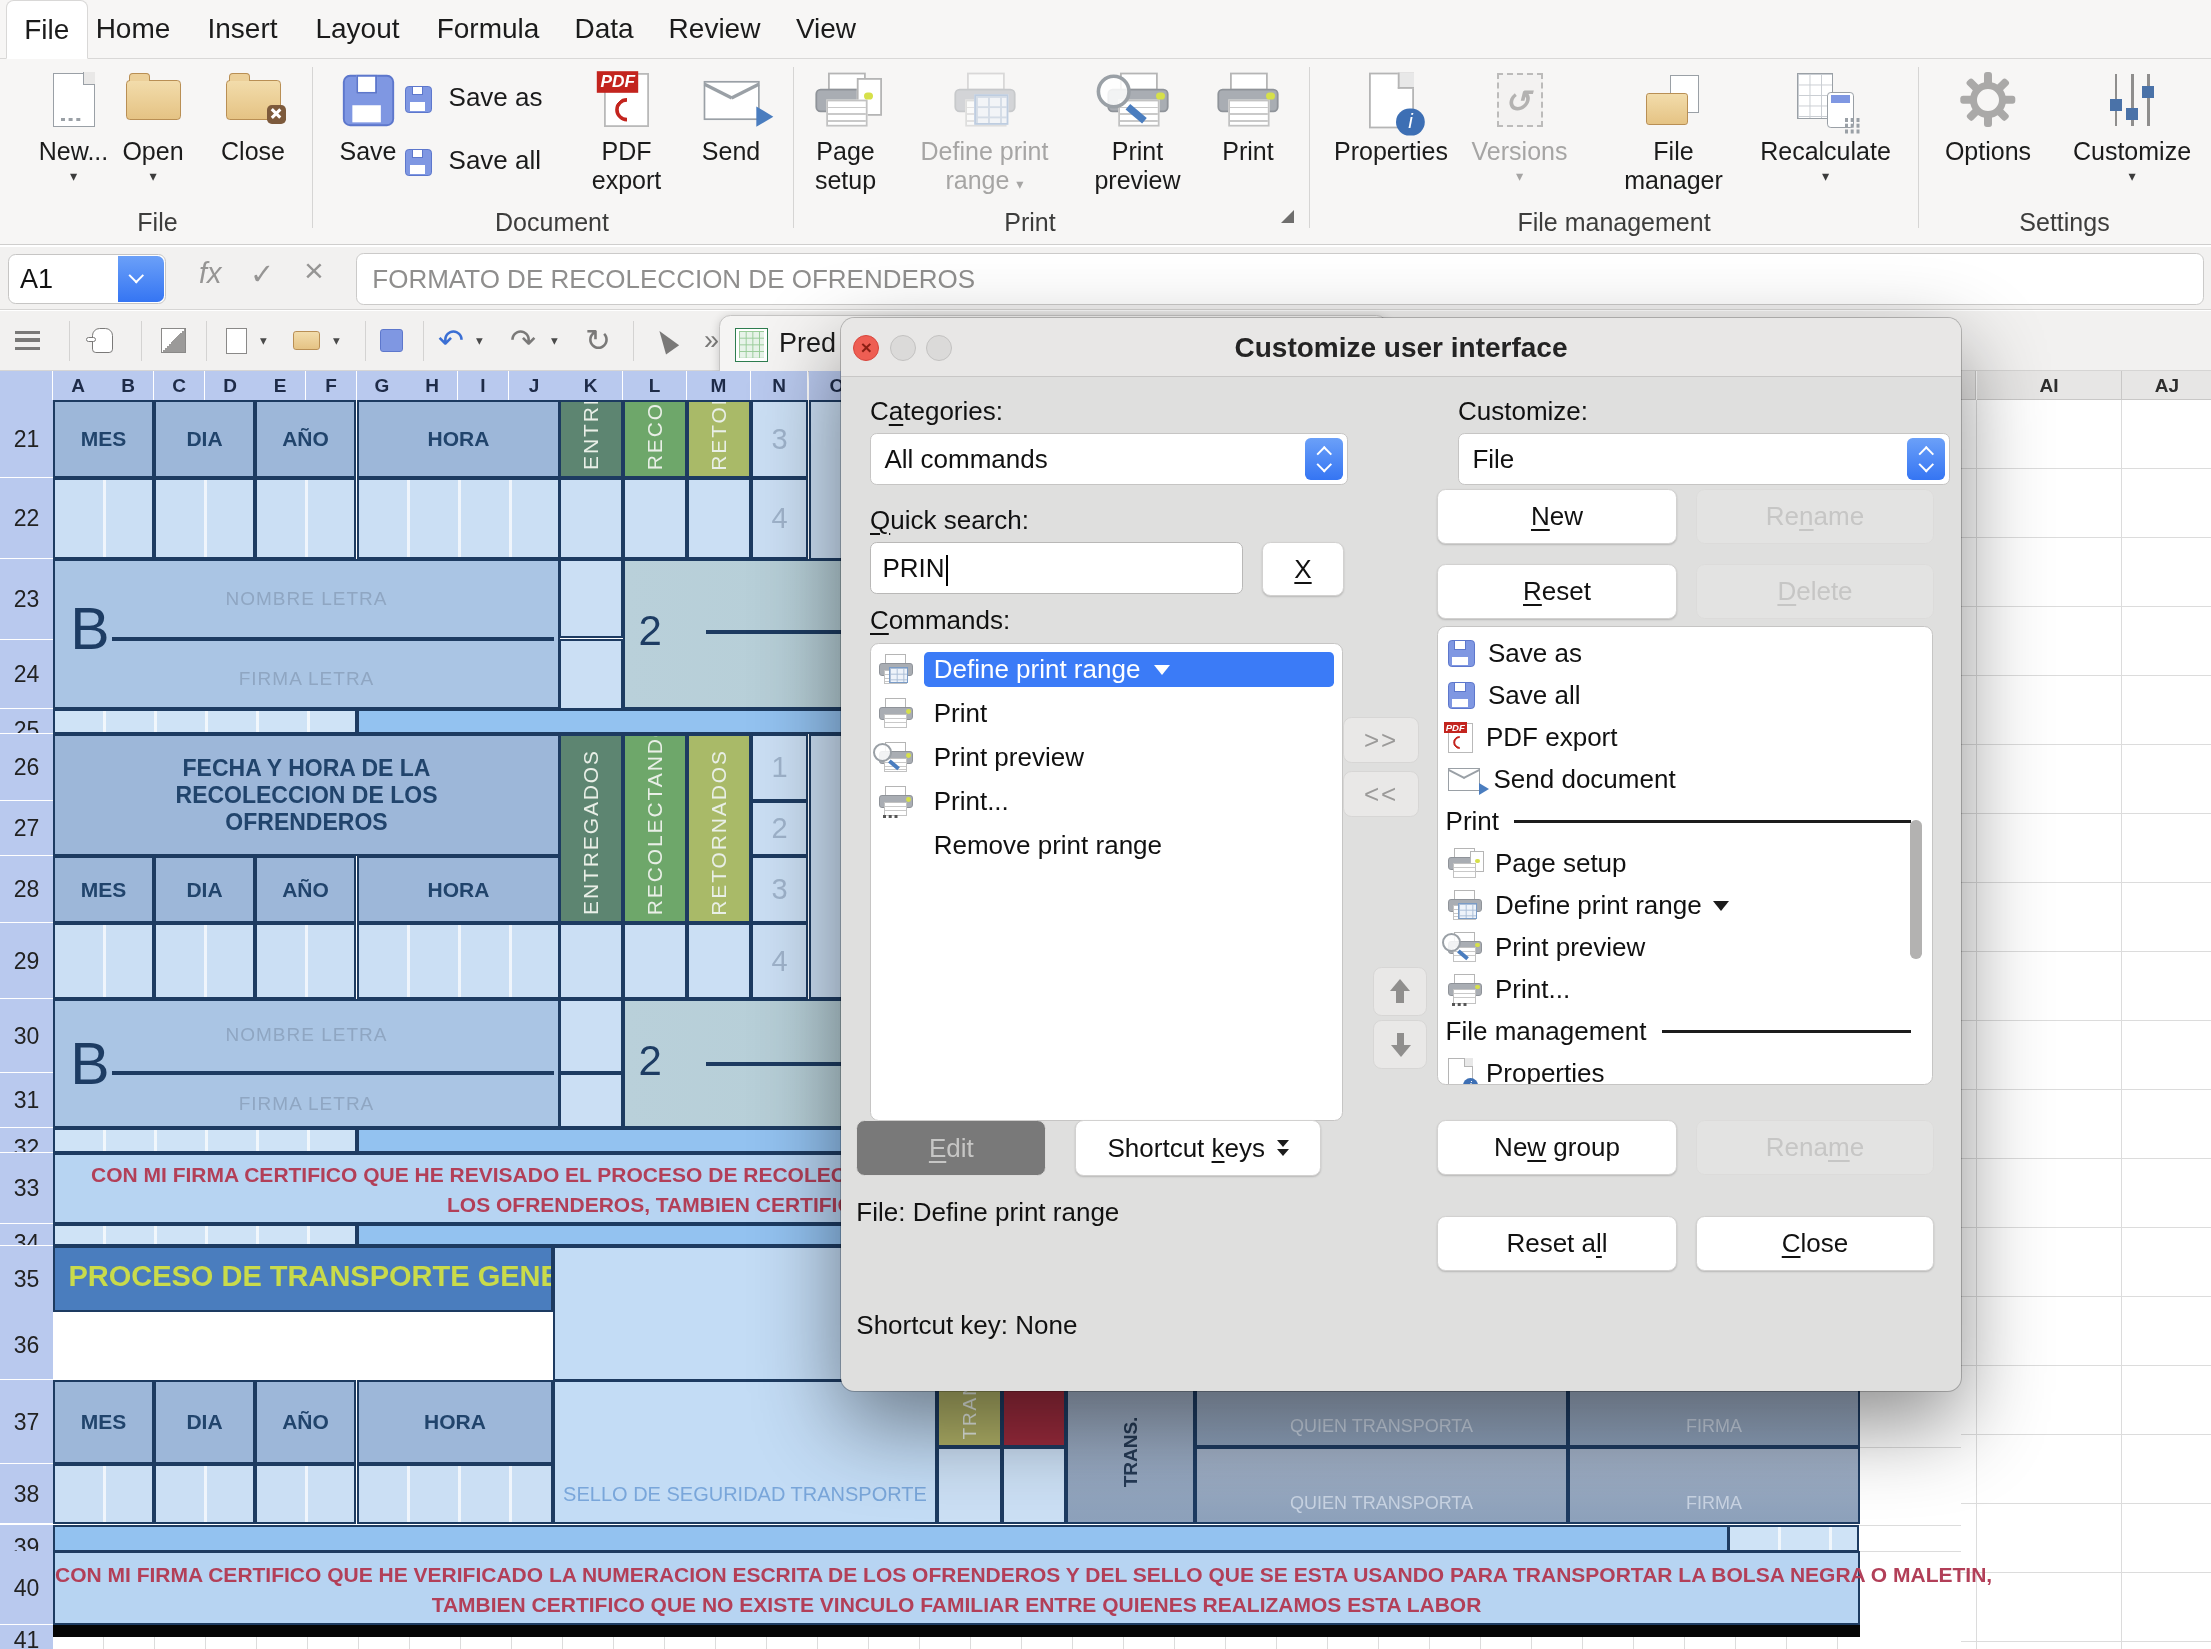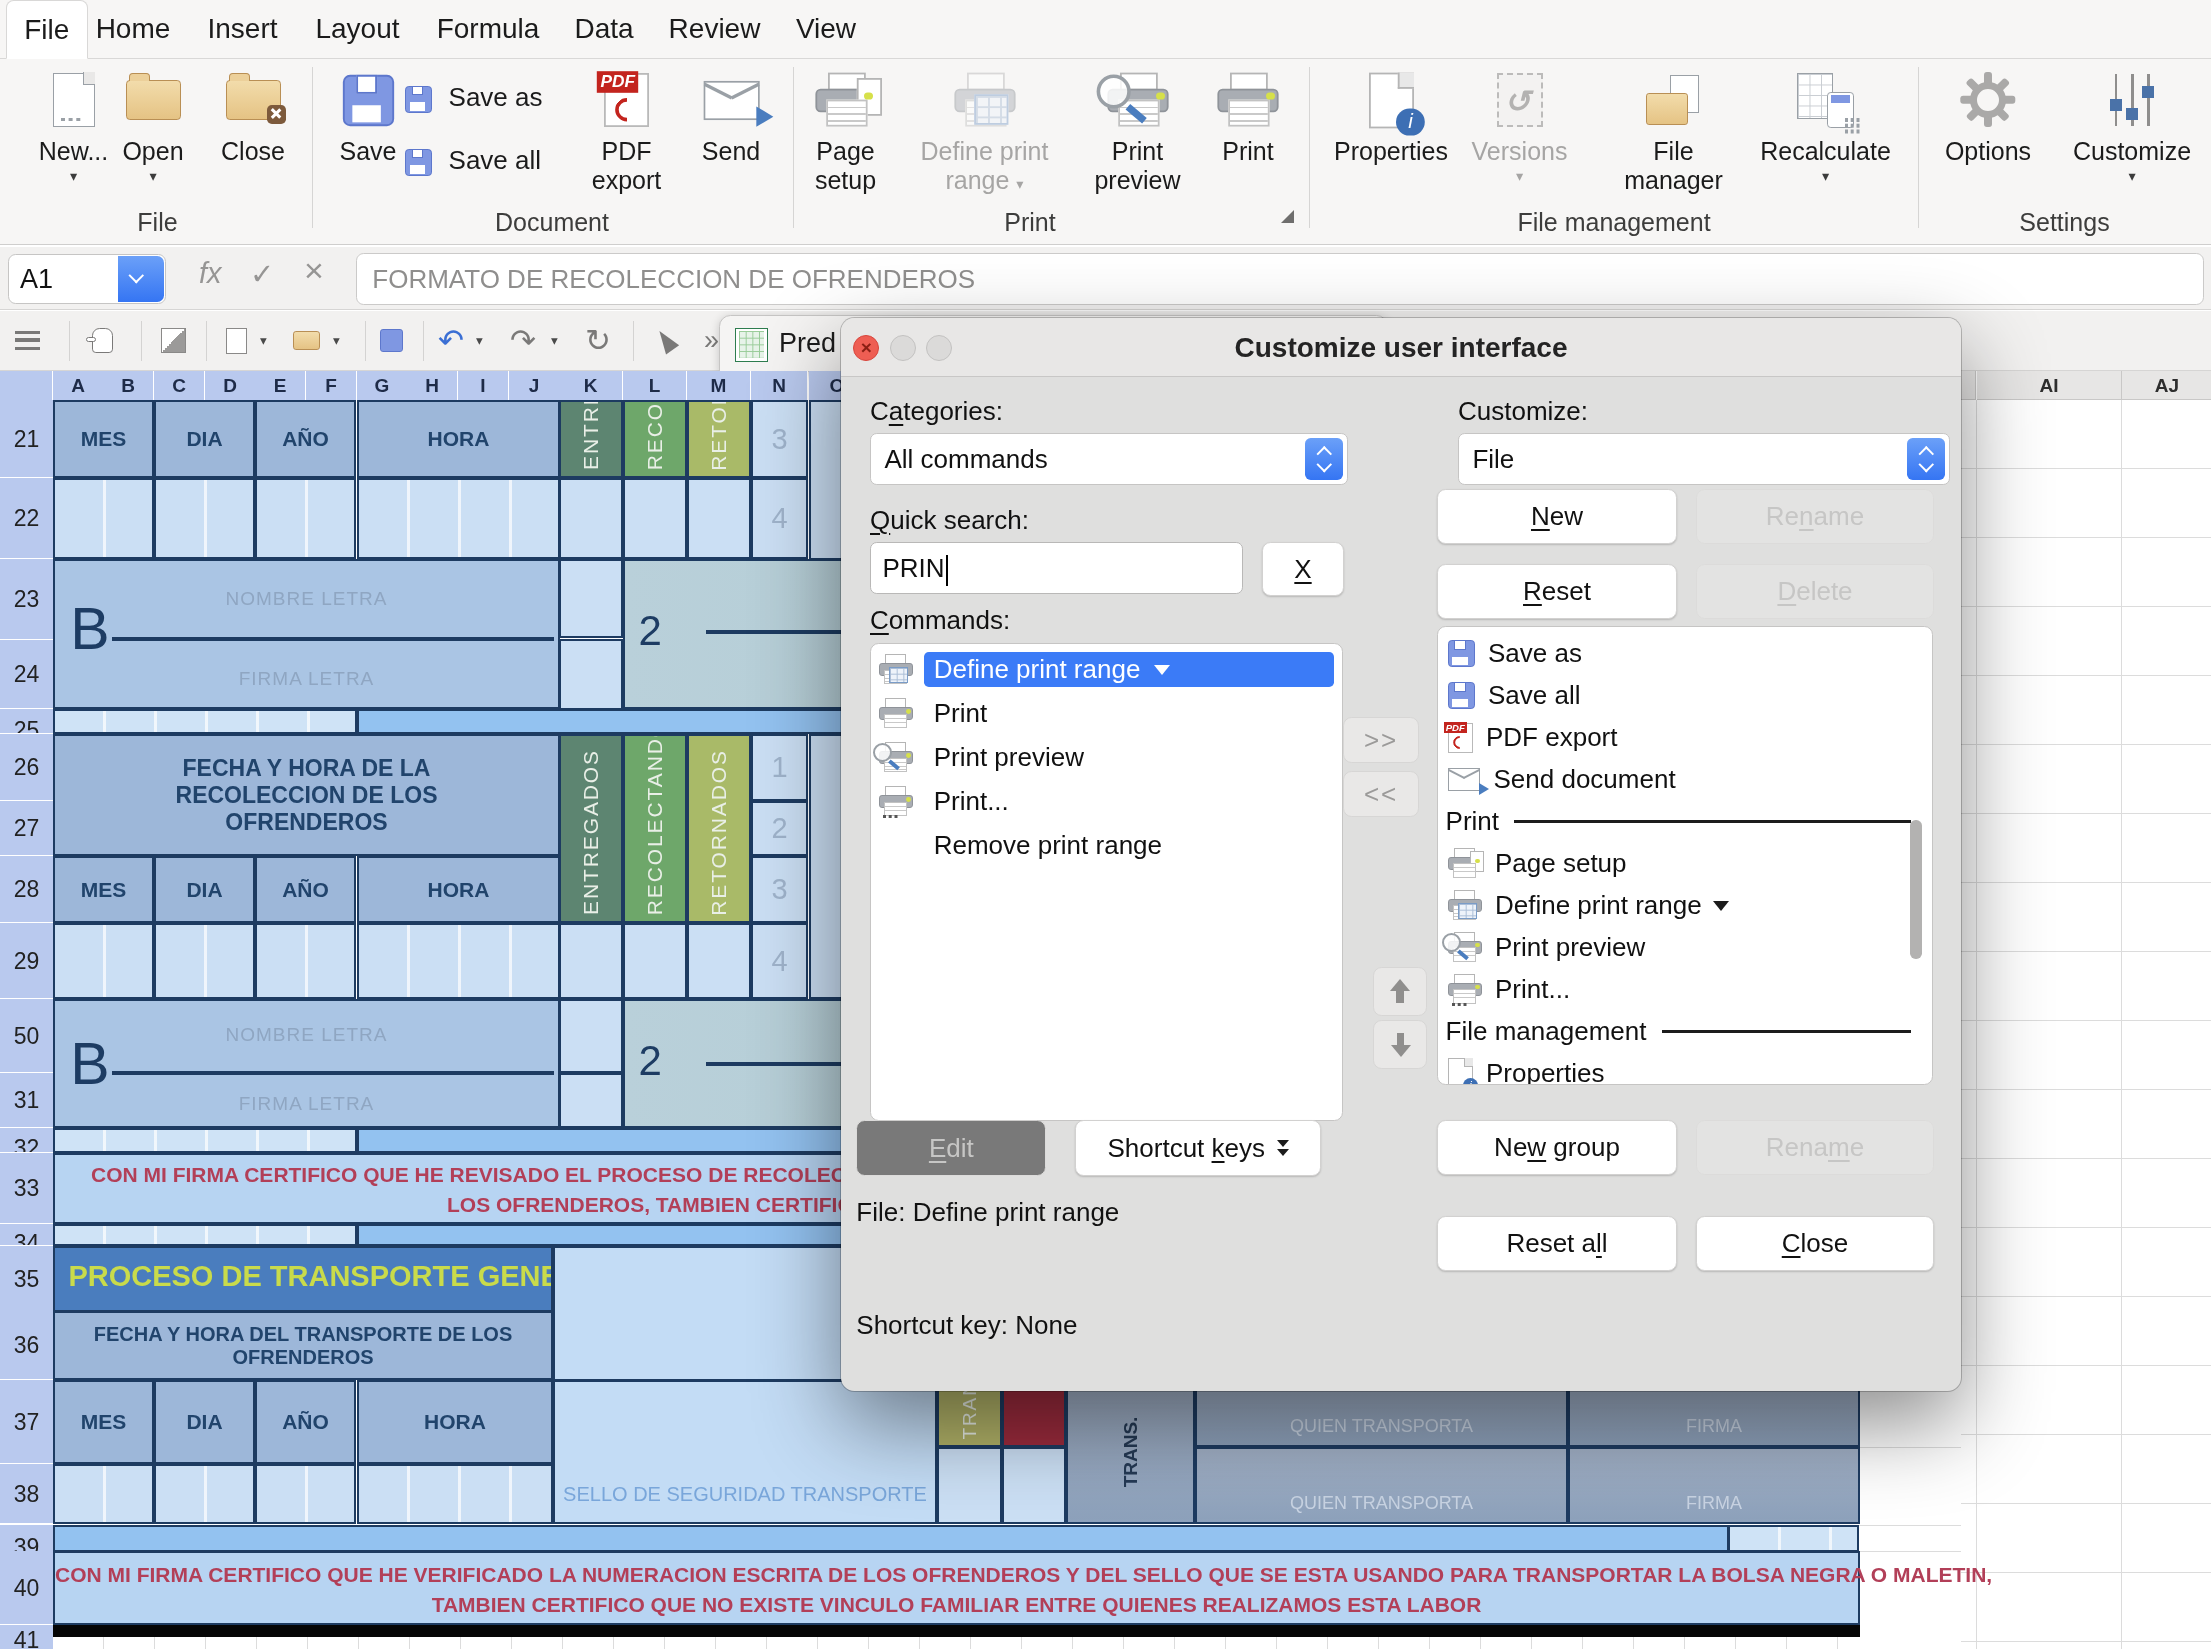--- a/index.html
+++ b/index.html
@@ -476,21 +476,21 @@
 
   <div class="rowcell" style="top:400px;height:78px;line-height:78px">21</div>
   <div class="rowcell" style="top:478px;height:81px;line-height:81px">22</div>
   <div class="rowcell" style="top:559px;height:81px;line-height:81px">23</div>
   <div class="rowcell" style="top:640px;height:69px;line-height:69px">24</div>
   <div class="rowcell" style="top:709px;height:25px;line-height:42px">25</div>
   <div class="rowcell" style="top:734px;height:67px;line-height:67px">26</div>
   <div class="rowcell" style="top:801px;height:55px;line-height:55px">27</div>
   <div class="rowcell" style="top:856px;height:67px;line-height:67px">28</div>
   <div class="rowcell" style="top:923px;height:76px;line-height:76px">29</div>
-  <div class="rowcell" style="top:999px;height:74px;line-height:74px">50</div>
+  <div class="rowcell" style="top:999px;height:74px;line-height:74px">30</div>
   <div class="rowcell" style="top:1073px;height:55px;line-height:55px">31</div>
   <div class="rowcell" style="top:1128px;height:25px;line-height:40px">32</div>
   <div class="rowcell" style="top:1153px;height:71px;line-height:71px">33</div>
   <div class="rowcell" style="top:1224px;height:22px;line-height:38px">34</div>
   <div class="rowcell" style="top:1246px;height:66px;line-height:66px">35</div>
   <div class="rowcell" style="top:1311px;height:69px;line-height:69px">36</div>
   <div class="rowcell" style="top:1380px;height:84px;line-height:84px">37</div>
   <div class="rowcell" style="top:1464px;height:60px;line-height:60px">38</div>
   <div class="rowcell" style="top:1525px;height:27px;line-height:44px">39</div>
   <div class="rowcell" style="top:1551px;height:74px;line-height:74px">40</div>
@@ -623,23 +623,20 @@
     <span style="left:392px;top:38px">LOS OFRENDEROS, TAMBIEN CERTIFICO QUE NO</span>
   </div>
 
   <div class="fc slf" style="left:53px;top:1224px;width:304px;height:22px"></div>
   <div class="fc slb" style="left:357px;top:1224px;width:1503px;height:22px"></div>
 
   <div class="fc selloc" style="left:553px;top:1246px;width:1307px;height:135px">
     <span class="sellotxt" style="left:275px;top:98px;width:382px">SELLO DE SEGURIDAD DIEZMOS</span>
   </div>
   <div class="fc proc" style="left:53px;top:1246px;width:500px;height:66px"><span>PROCESO DE TRANSPORTE GENERAL</span></div>
-  <div class="fc hd" style="left:53px;top:1311px;width:500px;height:69px;font-size:20px">
-      <span>FECHA Y HORA DEL TRANSPORTE DE LOS OFRENDEROS</span>
-    </div>
   <div class="fc hd" style="left:53px;top:1380px;width:101px;height:84px">
       <span>MES</span>
     </div>
   <div class="fc hd" style="left:154px;top:1380px;width:101px;height:84px">
       <span>DIA</span>
     </div>
   <div class="fc hd" style="left:255px;top:1380px;width:101px;height:84px">
       <span>AÑO</span>
     </div>
   <div class="fc hd" style="left:357px;top:1380px;width:196px;height:84px">

